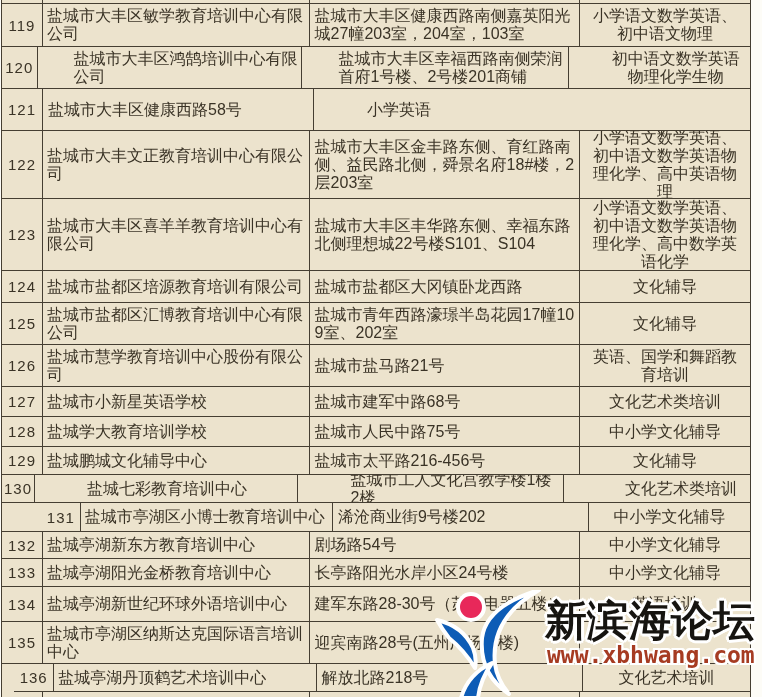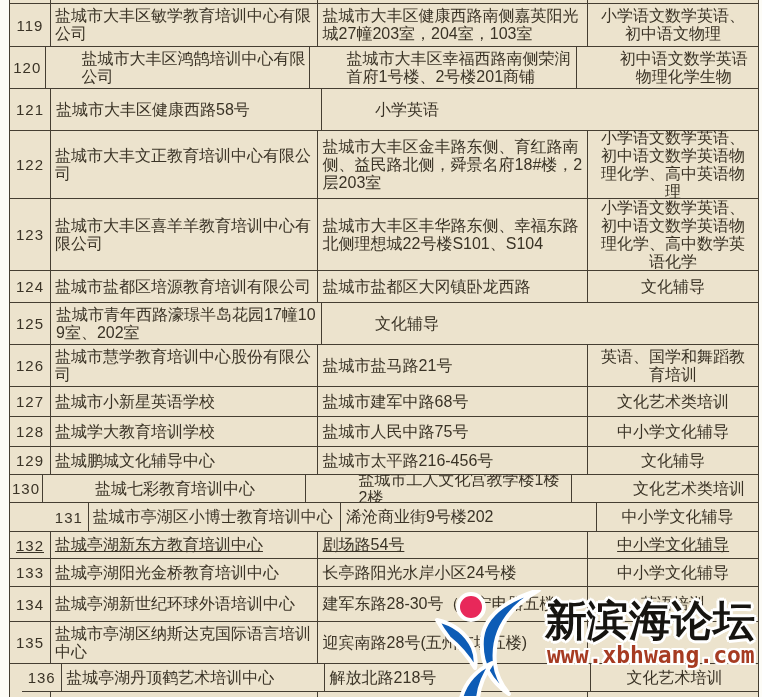--- a/index.html
+++ b/index.html
@@ -4,21 +4,21 @@
 <style>
   * { box-sizing: border-box; margin: 0; padding: 0; }
   html,body { width:762px; height:697px; overflow:hidden; }
   body {
     position:relative;
     background:#fdfcf7;
     font-family:"Liberation Sans","DejaVu Sans",sans-serif;
     color:var(--text,#3a3326);
   }
   .table-wrap{
-    position:absolute; left:9px; top:0; width:750px; height:697px;
+    position:absolute; left:1px; top:0; width:750px; height:697px;
     border-left:1px solid var(--border,#463f33);
     border-right:1px solid var(--border,#463f33);
     overflow:hidden;
     background:var(--cell-bg,#ece3cd);
   }
   .row{
     display:flex;
     border-bottom:1px solid var(--border,#463f33);
     background:var(--cell-bg,#ece3cd);
     overflow:hidden;
@@ -115,20 +115,21 @@
         <div class="cell c-subj">小学语文数学英语、初中语文数学英语物理化学、高中数学英语化学</div>
       </div>
       <div class="row" style="height: 32px;">
         <div class="cell c-no">124</div>
         <div class="cell c-name">盐城市盐都区培源教育培训有限公司</div>
         <div class="cell c-addr">盐城市盐都区大冈镇卧龙西路</div>
         <div class="cell c-subj">文化辅导</div>
       </div>
       <div class="row" style="height: 42px;">
         <div class="cell c-no">125</div>
+        <div class="cell c-name">盐城市盐都区汇博教育培训中心有限公司</div>
         <div class="cell c-addr">盐城市青年西路濠璟半岛花园17幢109室、202室</div>
         <div class="cell c-subj">文化辅导</div>
       </div>
       <div class="row" style="height: 42px;">
         <div class="cell c-no">126</div>
         <div class="cell c-name">盐城市慧学教育培训中心股份有限公司</div>
         <div class="cell c-addr">盐城市盐马路21号</div>
         <div class="cell c-subj">英语、国学和舞蹈教育培训</div>
       </div>
       <div class="row" style="height: 30px;">
@@ -154,21 +155,21 @@
         <div class="cell c-name">盐城七彩教育培训中心</div>
         <div class="cell c-addr">盐城市工人文化宫教学楼1楼2楼</div>
         <div class="cell c-subj">文化艺术类培训</div>
       </div>
       <div class="row" style="height: 29px; padding-left: 40px;">
         <div class="cell c-no">131</div>
         <div class="cell c-name">盐城市亭湖区小博士教育培训中心</div>
         <div class="cell c-addr">浠沧商业街9号楼202</div>
         <div class="cell c-subj">中小学文化辅导</div>
       </div>
-      <div class="row" style="height: 27px; text-decoration: underline;">
+      <div class="row" style="height: 27px;">
         <div class="cell c-no">132</div>
         <div class="cell c-name">盐城亭湖新东方教育培训中心</div>
         <div class="cell c-addr">剧场路54号</div>
         <div class="cell c-subj">中小学文化辅导</div>
       </div>
       <div class="row" style="height: 28px;">
         <div class="cell c-no">133</div>
         <div class="cell c-name">盐城亭湖阳光金桥教育培训中心</div>
         <div class="cell c-addr">长亭路阳光水岸小区24号楼</div>
         <div class="cell c-subj">中小学文化辅导</div>

